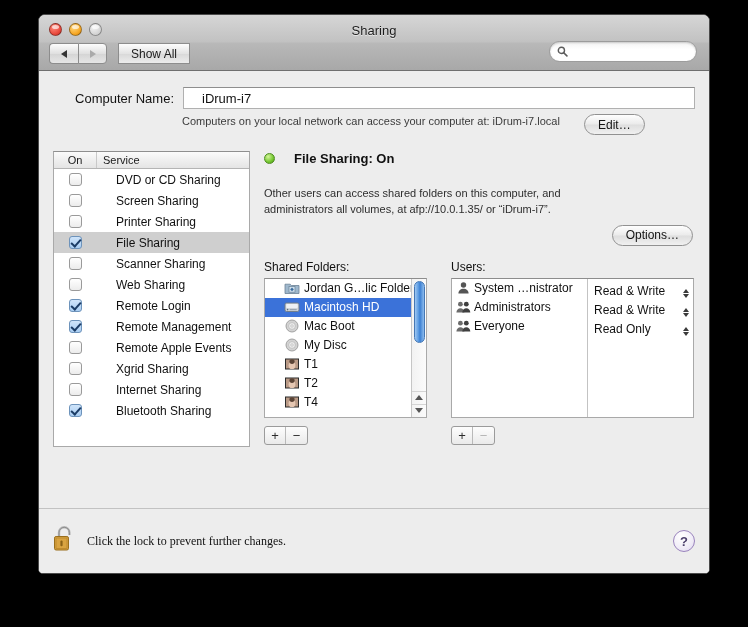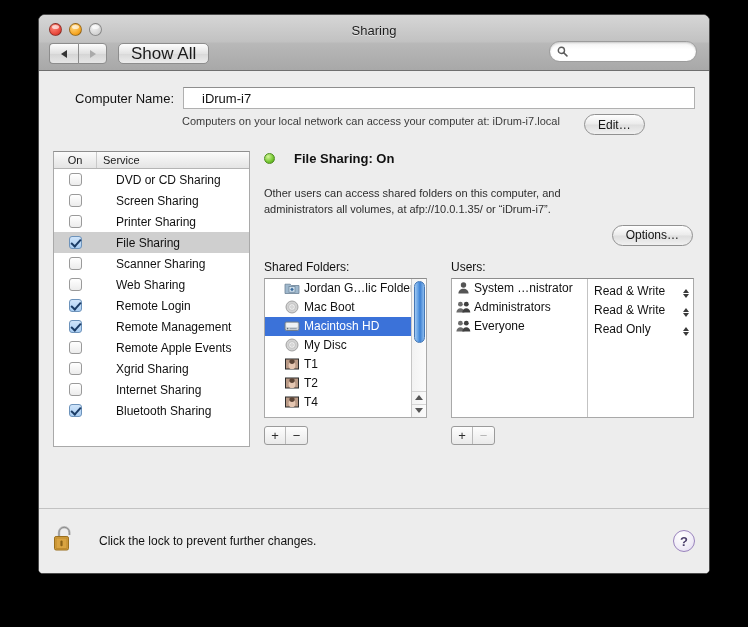--- a/index.html
+++ b/index.html
@@ -51,23 +51,23 @@
     width:29px; height:21px; border:1px solid #8d8d8d;
     background:linear-gradient(to bottom,#fdfdfd,#e0e0e0 50%,#d4d4d4 51%,#e6e6e6);
     display:flex; align-items:center; justify-content:center;
   }
   .navbtn:first-child { border-radius:4px 0 0 4px; border-right:none; }
   .navbtn:last-child { border-radius:0 4px 4px 0; }
   .tri { width:0;height:0;border-top:4.5px solid transparent;border-bottom:4.5px solid transparent; }
   .tri-l { border-right:6px solid #333; }
   .tri-r { border-left:6px solid #aaa; }
   .showall {
-    height:21px; padding:0 12px; border:1px solid #8d8d8d; border-radius:5px;
+    height:21px; padding:0 12px; border:1px solid #8d8d8d; border-radius:0;
     background:linear-gradient(to bottom,#fdfdfd,#e3e3e3 50%,#d8d8d8 51%,#ececec);
-    font-size:17px; color:#1b1b1b; display:flex; align-items:center;
+    font-size:12px; color:#1b1b1b; display:flex; align-items:center;
   }
   .search {
     position:absolute; right:12px; top:26px; width:148px; height:21px;
     border:1px solid #9c9c9c; border-radius:11px;
     background:linear-gradient(to bottom,#f3f3f3,#ffffff 40%);
     box-shadow: inset 0 1px 2px rgba(0,0,0,.18);
     display:flex; align-items:center; padding-left:7px;
   }
   .search svg { display:block; }
   .search input {
@@ -198,21 +198,21 @@
   }
   .pm span:first-child { border-right:1px solid #b9b9b9; }
   .pm span.dim { color:#b2b2b2; }
 
   
   .divider { position:absolute; left:0; right:0; bottom:64px; height:1px; background:#c2c2c2; }
   .bottom {
     position:absolute; left:0; right:0; bottom:0; height:64px;
     display:flex; align-items:center; padding:0 14px; background:#ededed;
   }
-  .lock-wrap { display:flex; align-items:center; gap:21px; flex:1; }
+  .lock-wrap { display:flex; align-items:center; gap:9px; flex:1;font-family:Liberation Serif, serif; }
   .locktext { font-size:12px; color:#111; }
   .helpbtn {
     width:22px; height:22px; border-radius:50%;
     border:1px solid #9a84bd;
     background:radial-gradient(circle at 38% 28%,#ffffff,#f0ecf7 60%,#ded5ee);
     display:flex; align-items:center; justify-content:center;
     font-size:13px; color:#4b3f6b; font-weight:bold;
   }
 </style>
 </head>
@@ -363,36 +363,36 @@
             <div class="folders-box">
               <div class="folders-inner" id="folder-rows">
                   <div class="f-row">
                     <span class="ico"><svg width="16" height="14" viewBox="0 0 16 14">
                         <path d="M1 3.2h5.2l1.2 1.3H15v8H1z" fill="#9fb8cd" stroke="#6c8296" stroke-width=".8"></path>
                         <rect x="5" y="5.6" width="6" height="5.6" fill="#cfe0ee" stroke="#6c8296" stroke-width=".7"></rect>
                         <path d="M8 6.6l1.8 1.8L8 10.2 6.2 8.4z" fill="#3b6c9e"></path>
                       </svg></span>
                     <span class="nm">Jordan G…lic Folder</span>
                   </div>
-                  <div class="f-row">
-                    <span class="ico"><svg width="16" height="14" viewBox="0 0 16 14">
-                        <circle cx="8" cy="7" r="6" fill="#d2d2d2" stroke="#9b9b9b" stroke-width=".9"></circle>
-                        <circle cx="8" cy="7" r="3.4" fill="#ececec" stroke="#b4b4b4" stroke-width=".7"></circle>
-                        <circle cx="8" cy="7" r="1.2" fill="#ffffff" stroke="#a5a5a5" stroke-width=".6"></circle>
-                      </svg></span>
-                    <span class="nm">Mac Boot</span>
-                  </div>
                   <div class="f-row sel">
                     <span class="ico"><svg width="16" height="14" viewBox="0 0 16 14">
                         <rect x="1" y="3" width="14" height="8.5" rx="1.6" fill="#cfd4d9" stroke="#6f7a85" stroke-width=".9"></rect>
                         <rect x="2.2" y="4.1" width="11.6" height="4" rx="1" fill="#eef1f4"></rect>
                         <circle cx="3.6" cy="9.6" r=".8" fill="#5d6a76"></circle>
                         <rect x="5.6" y="9" width="7.2" height="1.3" rx=".6" fill="#9aa5b0"></rect>
                       </svg></span>
                     <span class="nm">Macintosh HD</span>
+                  </div>
+                  <div class="f-row">
+                    <span class="ico"><svg width="16" height="14" viewBox="0 0 16 14">
+                        <circle cx="8" cy="7" r="6" fill="#d2d2d2" stroke="#9b9b9b" stroke-width=".9"></circle>
+                        <circle cx="8" cy="7" r="3.4" fill="#ececec" stroke="#b4b4b4" stroke-width=".7"></circle>
+                        <circle cx="8" cy="7" r="1.2" fill="#ffffff" stroke="#a5a5a5" stroke-width=".6"></circle>
+                      </svg></span>
+                    <span class="nm">Mac Boot</span>
                   </div>
                   <div class="f-row">
                     <span class="ico"><svg width="16" height="14" viewBox="0 0 16 14">
                         <circle cx="8" cy="7" r="6" fill="#d2d2d2" stroke="#9b9b9b" stroke-width=".9"></circle>
                         <circle cx="8" cy="7" r="3.4" fill="#ececec" stroke="#b4b4b4" stroke-width=".7"></circle>
                         <circle cx="8" cy="7" r="1.2" fill="#ffffff" stroke="#a5a5a5" stroke-width=".6"></circle>
                       </svg></span>
                     <span class="nm">My Disc</span>
                   </div>
                   <div class="f-row">

